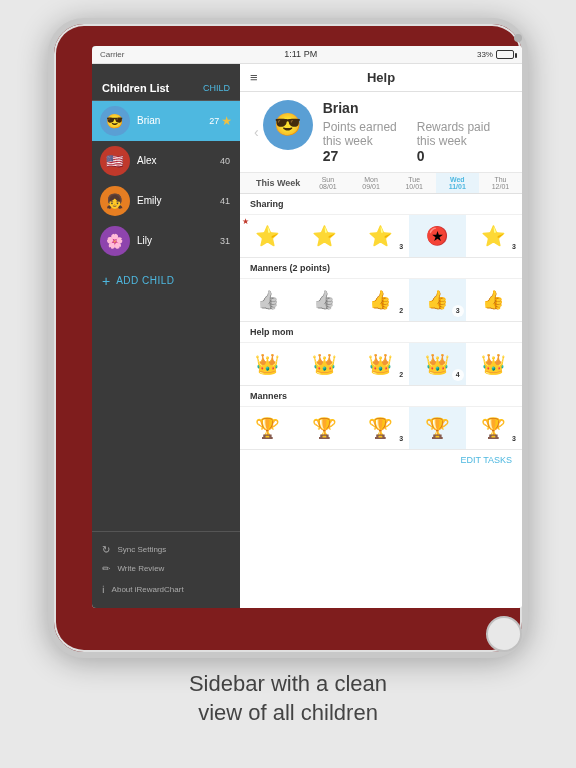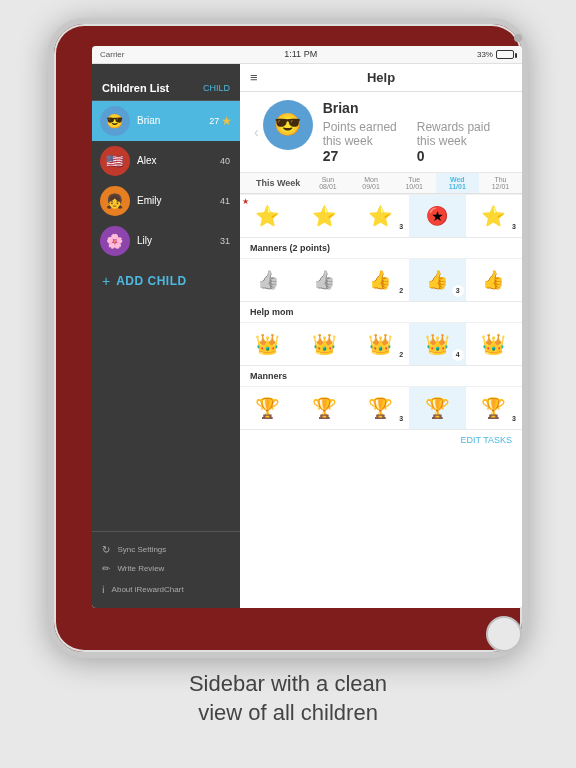--- a/index.html
+++ b/index.html
@@ -158,22 +158,22 @@
       cursor: pointer;
       margin-top: 4px;
     }
     .add-child-icon {
       color: #4eb8e0;
       font-size: 14px;
       margin-right: 6px;
     }
     .add-child-label {
       color: #4eb8e0;
-      font-size: 12px;
-      font-weight: 700;
+      font-size: 10px;
+      font-weight: 400;
       letter-spacing: 0.5px;
     }
     .sidebar-footer {
       margin-top: auto;
       border-top: 1px solid #555;
       padding: 8px 10px;
     }
     .footer-item {
       display: flex;
       align-items: center;
@@ -489,20 +489,21 @@
           <div class="day-col">
             <div class="day-name">Thu</div>
             <div class="day-date">12/01</div>
           </div>
         </div>
       </div>
 
       <div class="tasks-area">
 
         <div class="task-section">
+          <div class="task-section-header">Sharing</div>
           <div class="task-row">
             <div class="task-day-cell">
               <span class="reward-icon" style="filter: hue-rotate(0deg);">⭐</span>
               <span style="position:absolute;top:2px;left:2px;font-size:8px;color:#c0392b;">★</span>
             </div>
             <div class="task-day-cell">
               <span class="reward-icon">⭐</span>
             </div>
             <div class="task-day-cell">
               <span class="reward-icon">⭐</span>

